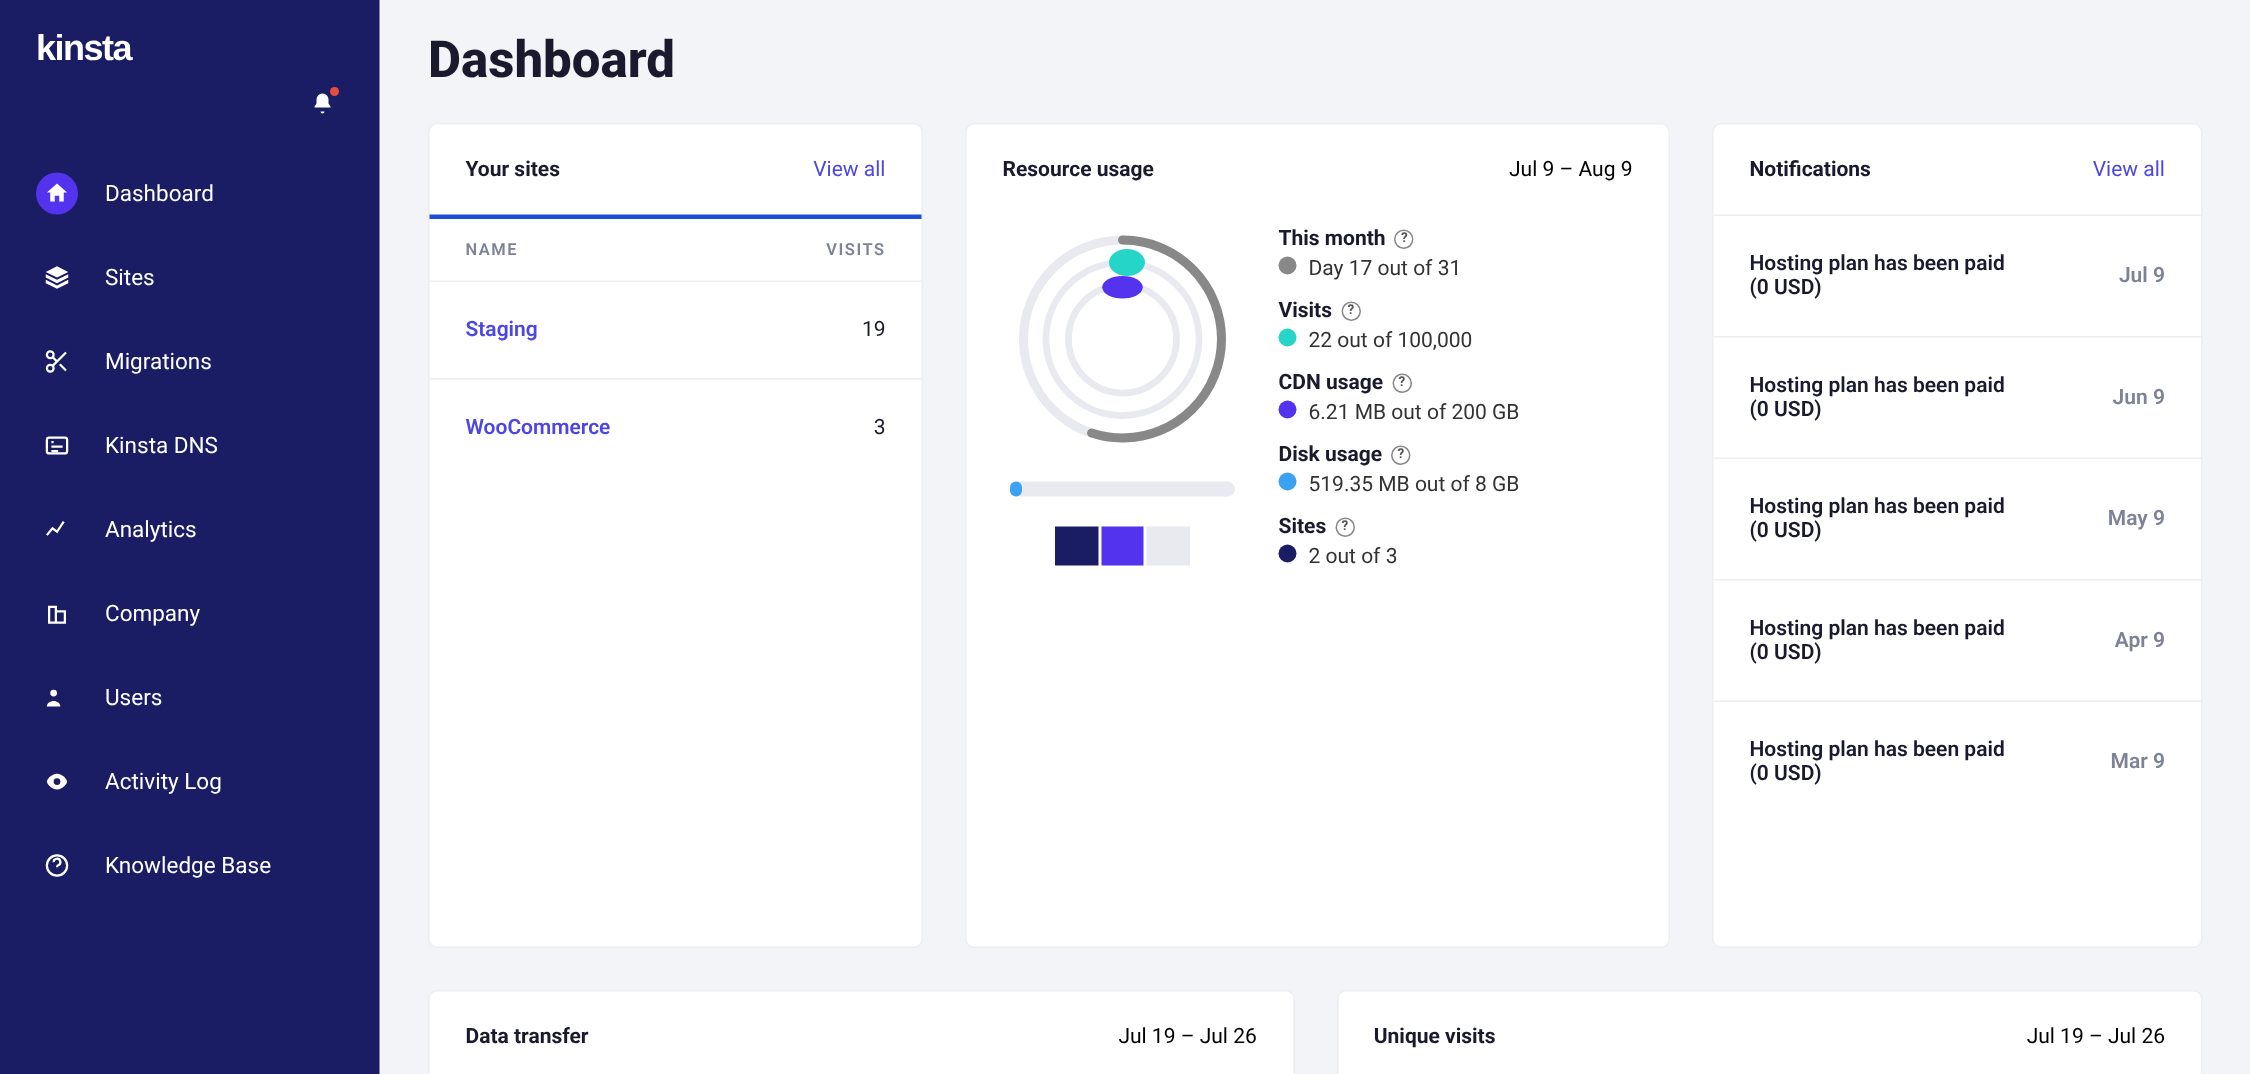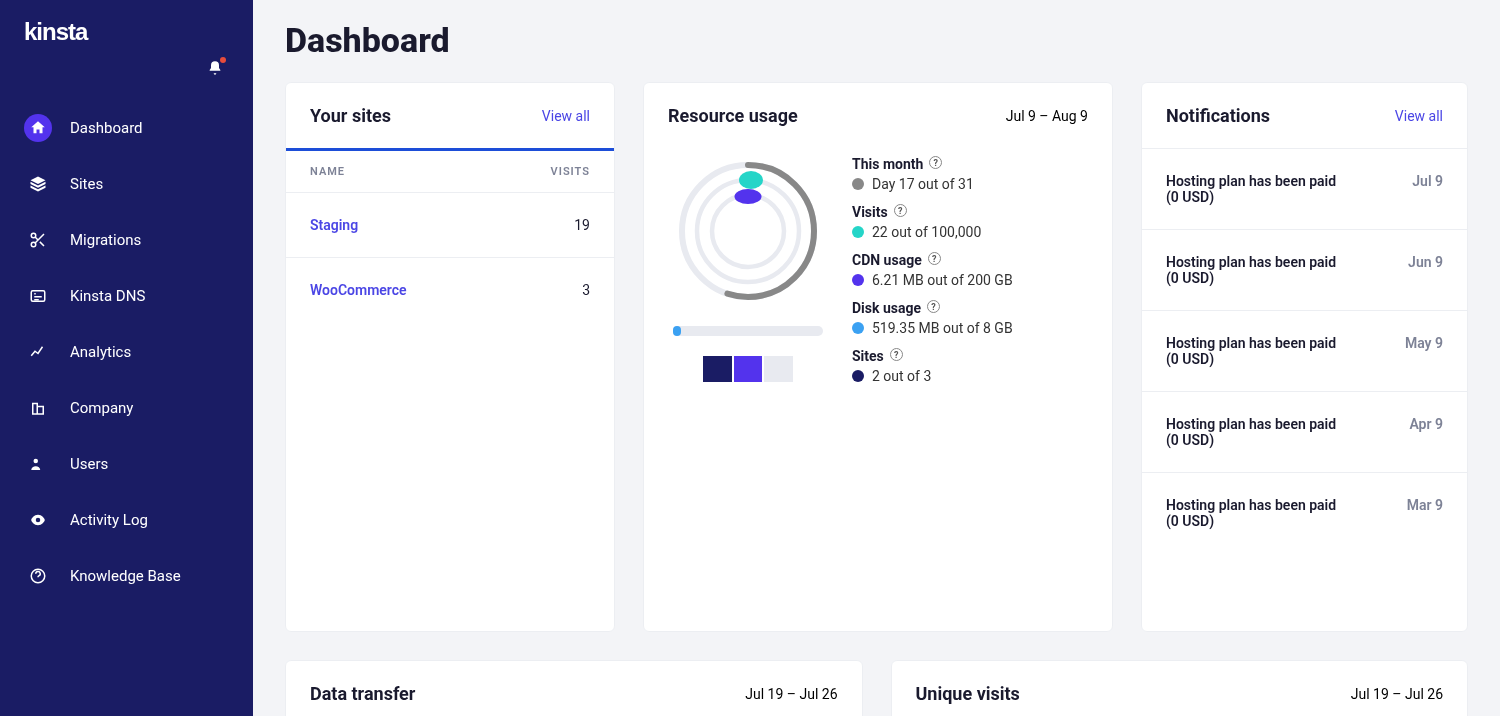--- a/index.html
+++ b/index.html
@@ -79,21 +79,21 @@
   border-radius: 6px;
   border: 1px solid #eceef2;
 }
 .card-header {
   display: flex;
   justify-content: space-between;
   align-items: center;
   padding: 22px 24px;
 }
 .card-title {
-  font-size: 18px;
+  font-size: 14px;
   font-weight: 700;
 }
 .view-all {
   color: #4b46e5;
   font-size: 14px;
   font-weight: 400;
   cursor: pointer;
 }
 .date-range {
   color: #000000;
@@ -150,44 +150,46 @@
 }
 .block-bar { display: flex; gap: 2px; width: 90px; height: 26px; }
 .block-seg { flex: 1; }
 .block-seg.filled { background: #1a1c64; }
 .block-seg.empty { background: #e8eaf0; }
 .resource-stats { flex: 1; font-size: 14px; }
 .stat { margin-bottom: 12px; }
 .stat-label {
   font-weight: 700;
   display: flex;
+  align-items: center;
   gap: 6px;
   margin-bottom: 4px;
 }
 .info-icon {
   width: 13px; height: 13px;
   border: 1px solid #888;
   border-radius: 50%;
   display: inline-flex; align-items: center; justify-content: center;
   font-size: 9px; color: #555;
 }
-.stat-value { display: flex; align-items: center; gap: 8px; color: #333; }
+.stat-value { display: flex; align-items: flex-start; gap: 8px; color: #333; }
 .dot { width: 12px; height: 12px; border-radius: 50%; flex-shrink: 0; }
 .dot.gray { background: #888; }
 .dot.teal { background: #25d5c8; }
 .dot.purple { background: #5333ed; }
 .dot.blue { background: #3ba1f2; }
 .dot.navy { background: #1a1c64; }
 
 
 .notif-card { height: 550px; }
 .notif-list { }
 .notif-row {
   display: flex;
   justify-content: space-between;
+  align-items: center;
   padding: 24px 24px;
   border-top: 1px solid #eceef2;
   gap: 20px;
 }
 .notif-text { font-size: 14px; font-weight: 600; max-width: 180px; }
 .notif-date { color: #7d8296; font-size: 14px; font-weight: 600; white-space: nowrap; }
 
 .grid-bottom {
   display: grid;
   grid-template-columns: 1fr 1fr;

